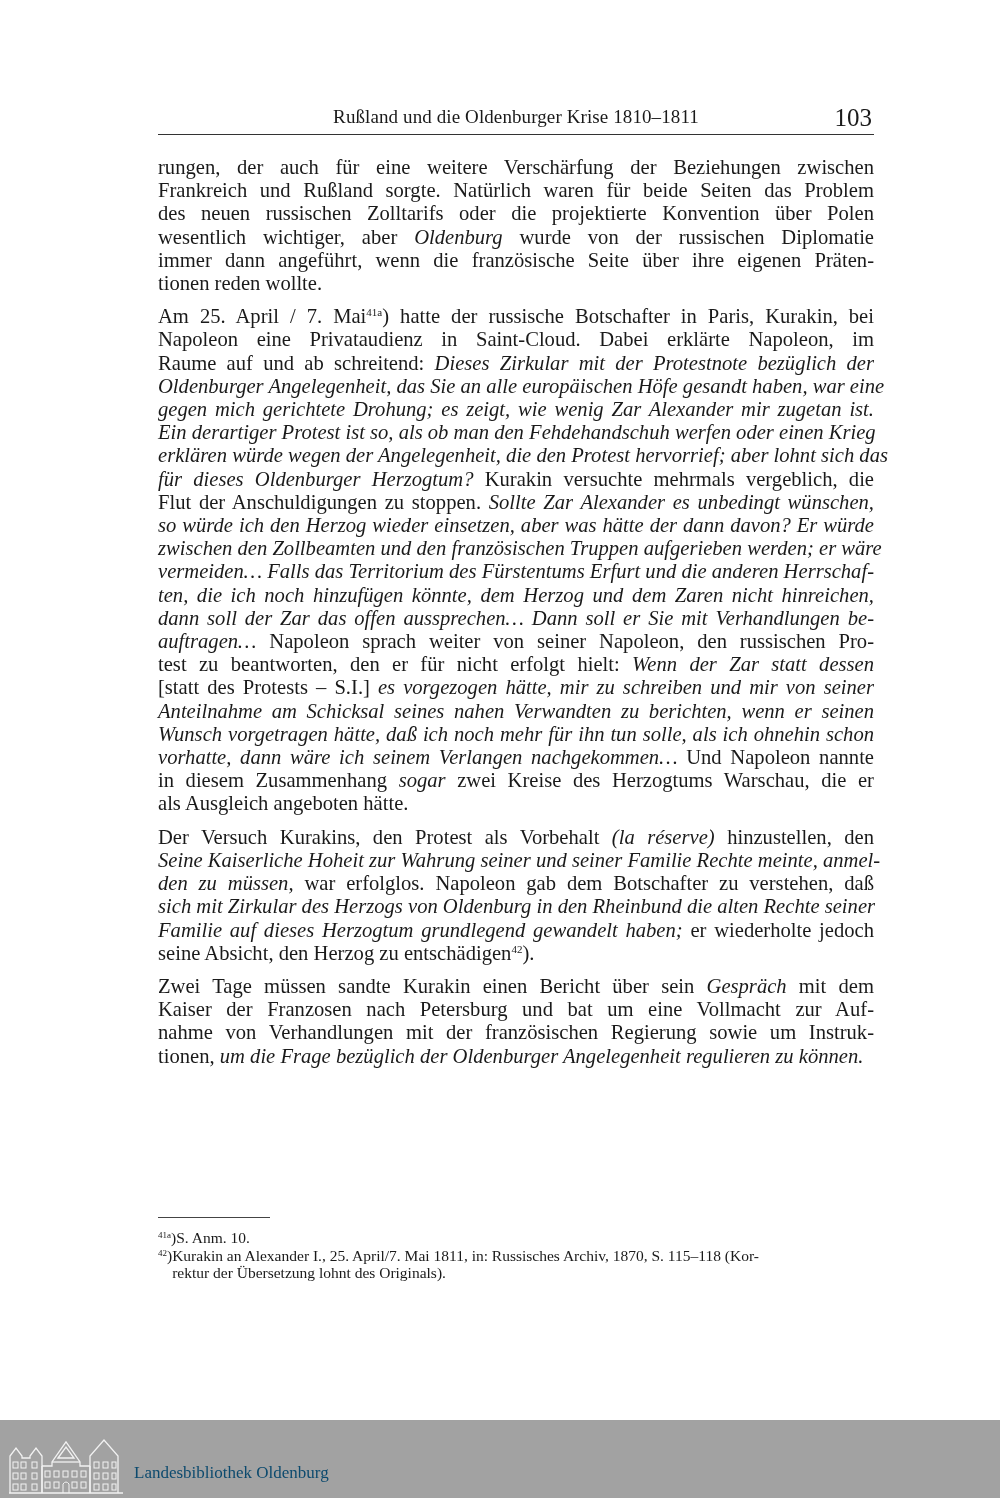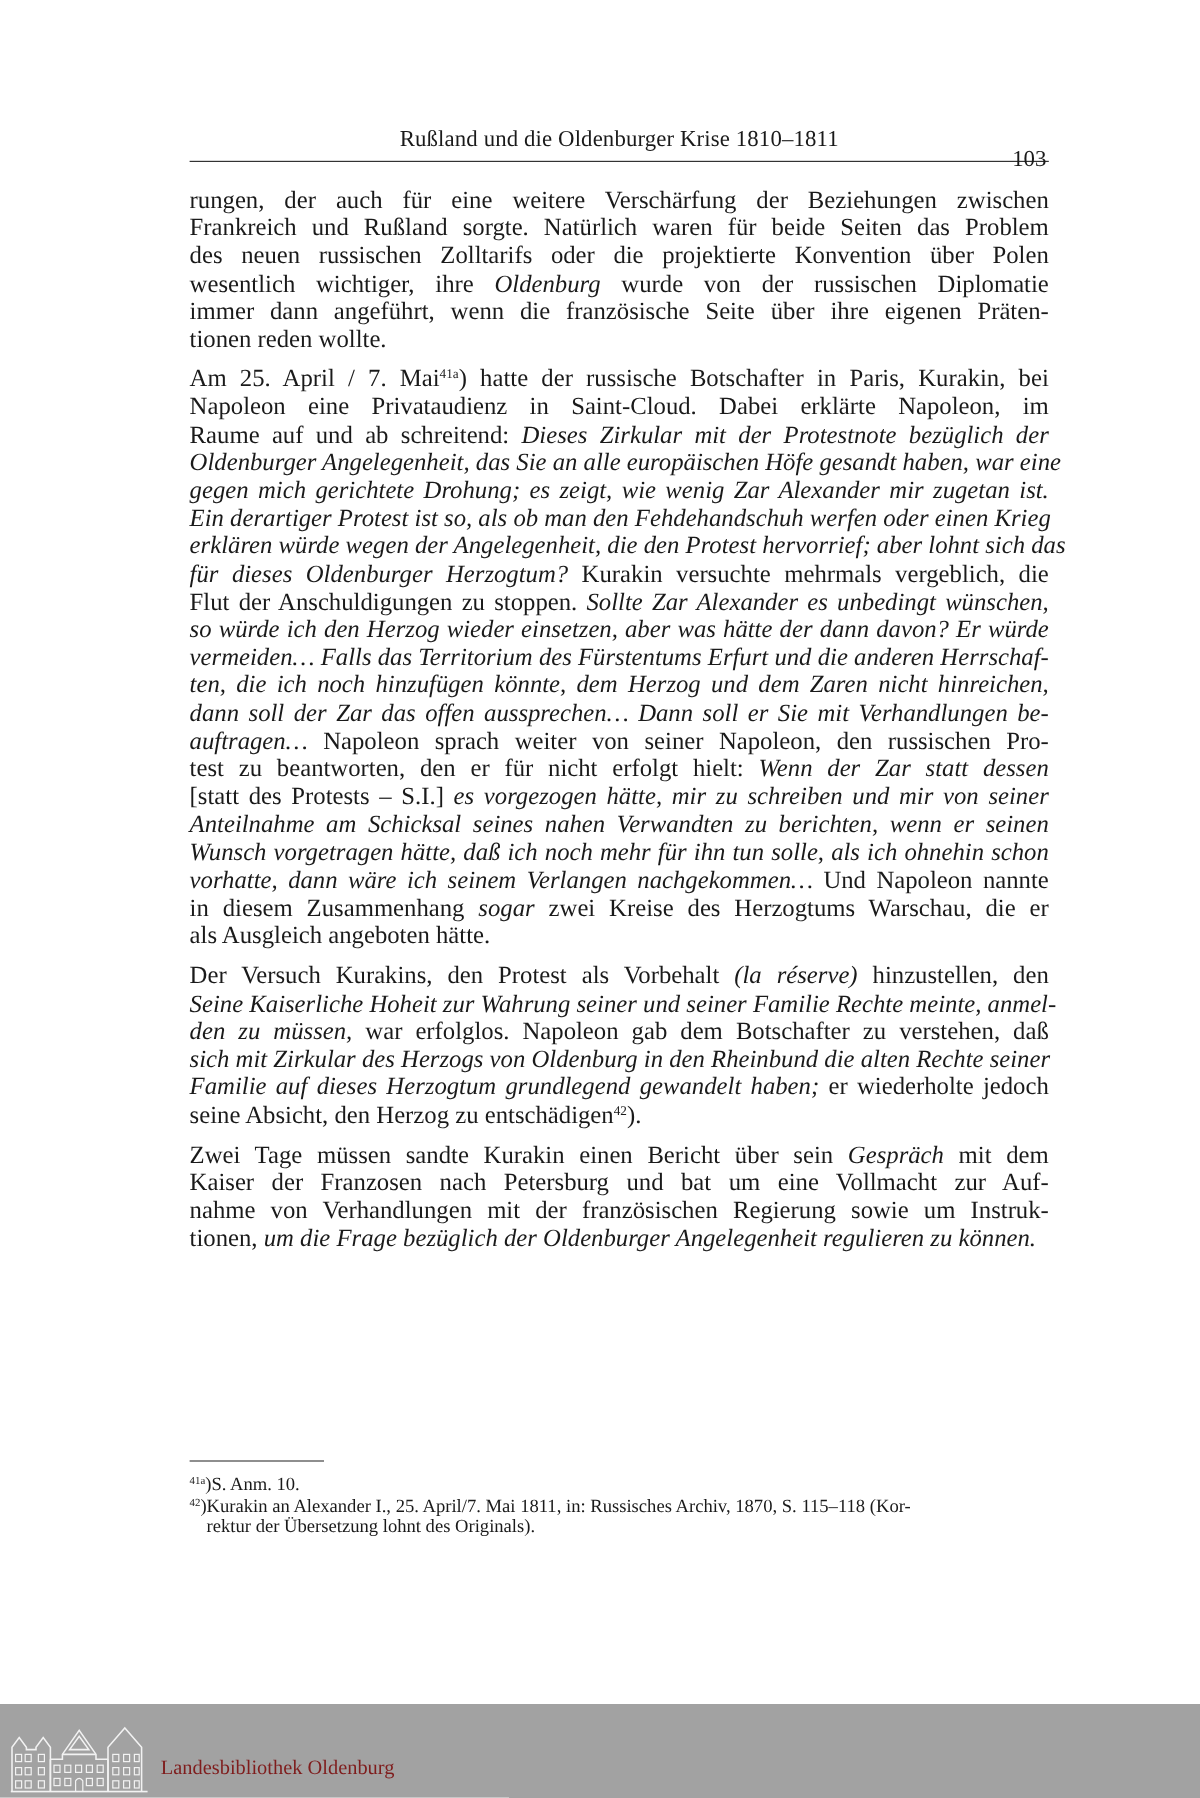--- a/index.html
+++ b/index.html
@@ -9,21 +9,21 @@
   }
   .page { position: absolute; left: 0; top: 0; width: 880px; height: 1420px; }
   .header {
     position: absolute; left: 158px; top: 104px; width: 716px; height: 30px;
     border-bottom: 1.4px solid #333;
   }
   .running-title {
     position: absolute; left: 0; right: 0; top: 2px; text-align: center;
     font-size: 19px; letter-spacing: 0.1px;
   }
-  .page-number { position: absolute; right: 2px; top: 18px; font-size: 19px; }
+  .page-number { position: absolute; right: 2px; top: 0; font-size: 25px; }
   .body-text {
     position: absolute; left: 158px; top: 156px; width: 716px;
     font-size: 20.6px; line-height: 23.2px; text-align: justify; hyphens: manual;
   }
   .para { margin: 0 0 10px 0; }
   .para .line { display: block; text-align: justify; text-align-last: justify; white-space: nowrap; }
   .para .line.last { text-align-last: left; }
   i, .it { font-style: italic; }
   sup { font-size: 11px; vertical-align: 7px; line-height: 0; }
   .fn-rule {
@@ -35,53 +35,54 @@
   .fn { display: flex; }
   .fn-mark { flex: 0 0 auto; }
   .fn-mark sup { font-size: 9px; vertical-align: 5px; }
   .fn-body .line { display: block; white-space: nowrap; }
   .fn-body .line.just { text-align: justify; text-align-last: justify; }
   .footer-bar {
     position: absolute; left: 0; top: 1420px; width: 1000px; height: 78px; background: #a2a2a2;
   }
   .logo { position: absolute; left: 8px; top: 16px; width: 116px; height: 58px; }
   .library-name {
-    position: absolute; left: 134px; top: 43px; color: #7f1d1d; font-size: 17px;
+    position: absolute; left: 134px; top: 43px; color: #0c4a6e; font-size: 17px;
     font-family: "Liberation Serif", "DejaVu Serif", serif;
   }
 </style>
 </head>
 <body>
 
 <div class="page">
   <div class="header">
     <div class="running-title">Rußland und die Oldenburger Krise 1810–1811</div>
     <div class="page-number">103</div>
   </div>
 
   <div class="body-text" id="body-text">
       <div class="para">
         <span class="line"><span>rungen, der auch für eine weitere Verschärfung der Beziehungen zwischen</span></span>
         <span class="line"><span>Frankreich und Rußland sorgte. Natürlich waren für beide Seiten das Problem</span></span>
         <span class="line"><span>des neuen russischen Zolltarifs oder die projektierte Konvention über Polen</span></span>
-        <span class="line"><span>wesentlich wichtiger, ihre </span><i>Oldenburg</i><span> wurde von der russischen Diplomatie</span></span>
+        <span class="line"><span>wesentlich wichtiger, aber </span><i>Oldenburg</i><span> wurde von der russischen Diplomatie</span></span>
         <span class="line"><span>immer dann angeführt, wenn die französische Seite über ihre eigenen Präten-</span></span>
         <span class="line last"><span>tionen reden wollte.</span></span>
       </div>
       <div class="para">
         <span class="line"><span>Am 25. April / 7. Mai</span><sup>41a</sup><span>) hatte der russische Botschafter in Paris, Kurakin, bei</span></span>
         <span class="line"><span>Napoleon eine Privataudienz in Saint-Cloud. Dabei erklärte Napoleon, im</span></span>
         <span class="line"><span>Raume auf und ab schreitend: </span><i>Dieses Zirkular mit der Protestnote bezüglich der</i></span>
         <span class="line"><i>Oldenburger Angelegenheit, das Sie an alle europäischen Höfe gesandt haben, war eine</i></span>
         <span class="line"><i>gegen mich gerichtete Drohung; es zeigt, wie wenig Zar Alexander mir zugetan ist.</i></span>
         <span class="line"><i>Ein derartiger Protest ist so, als ob man den Fehdehandschuh werfen oder einen Krieg</i></span>
         <span class="line"><i>erklären würde wegen der Angelegenheit, die den Protest hervorrief; aber lohnt sich das</i></span>
         <span class="line"><i>für dieses Oldenburger Herzogtum?</i><span> Kurakin versuchte mehrmals vergeblich, die</span></span>
         <span class="line"><span>Flut der Anschuldigungen zu stoppen. </span><i>Sollte Zar Alexander es unbedingt wünschen,</i></span>
         <span class="line"><i>so würde ich den Herzog wieder einsetzen, aber was hätte der dann davon? Er würde</i></span>
+        <span class="line"><i>zwischen den Zollbeamten und den französischen Truppen aufgerieben werden; er wäre</i></span>
         <span class="line"><i>vermeiden… Falls das Territorium des Fürstentums Erfurt und die anderen Herrschaf-</i></span>
         <span class="line"><i>ten, die ich noch hinzufügen könnte, dem Herzog und dem Zaren nicht hinreichen,</i></span>
         <span class="line"><i>dann soll der Zar das offen aussprechen… Dann soll er Sie mit Verhandlungen be-</i></span>
         <span class="line"><i>auftragen…</i><span> Napoleon sprach weiter von seiner Napoleon, den russischen Pro-</span></span>
         <span class="line"><span>test zu beantworten, den er für nicht erfolgt hielt: </span><i>Wenn der Zar statt dessen</i></span>
         <span class="line"><span>[statt des Protests – S.I.] </span><i>es vorgezogen hätte, mir zu schreiben und mir von seiner</i></span>
         <span class="line"><i>Anteilnahme am Schicksal seines nahen Verwandten zu berichten, wenn er seinen</i></span>
         <span class="line"><i>Wunsch vorgetragen hätte, daß ich noch mehr für ihn tun solle, als ich ohnehin schon</i></span>
         <span class="line"><i>vorhatte, dann wäre ich seinem Verlangen nachgekommen…</i><span> Und Napoleon nannte</span></span>
         <span class="line"><span>in diesem Zusammenhang </span><i>sogar</i><span> zwei Kreise des Herzogtums Warschau, die er</span></span>

